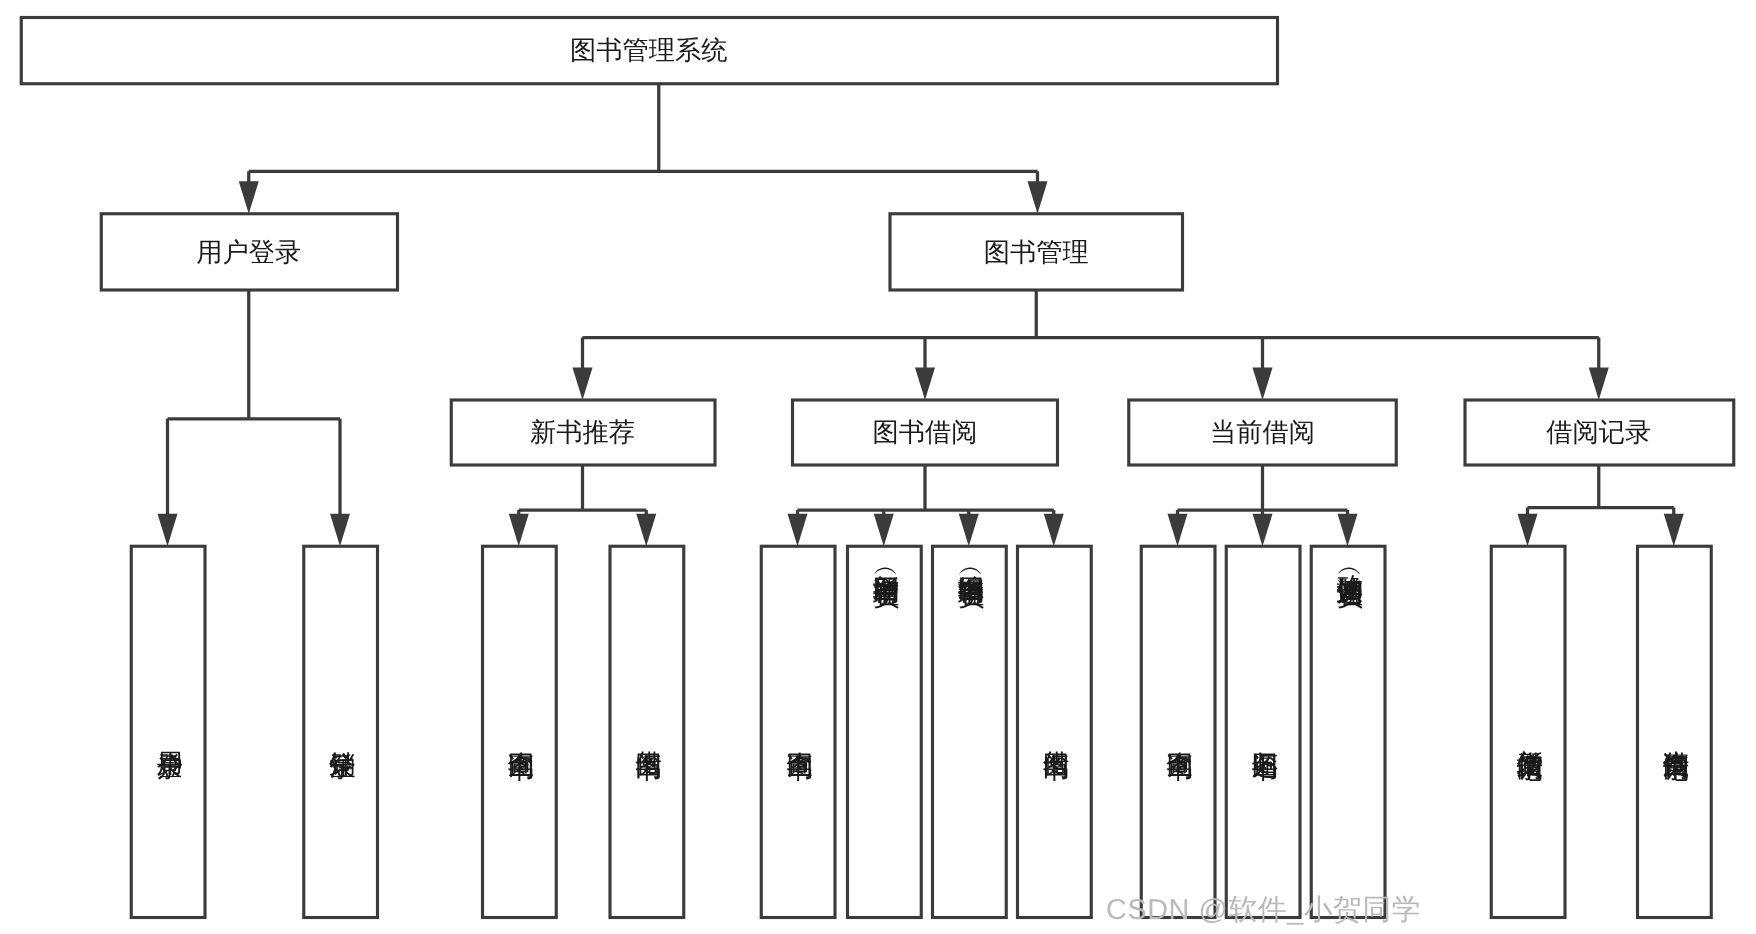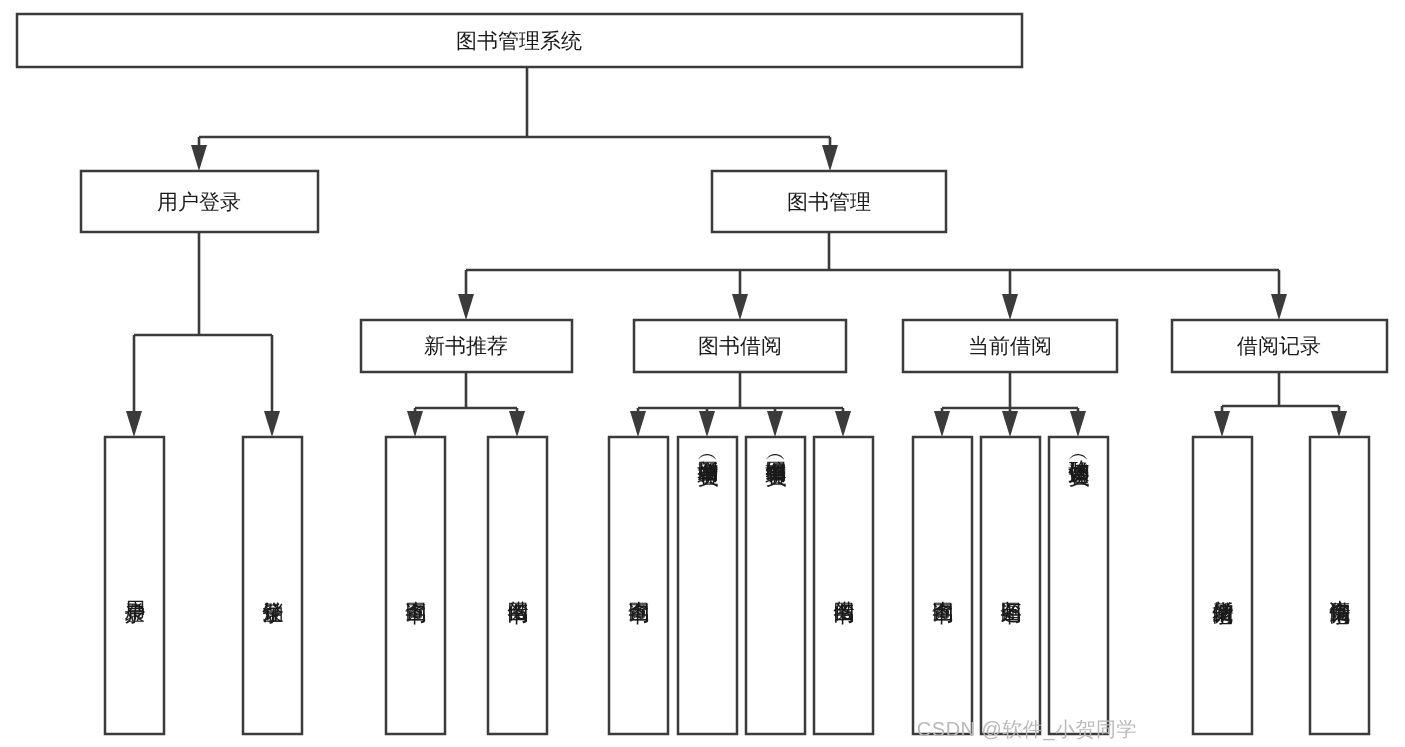--- a/index.html
+++ b/index.html
@@ -74,21 +74,21 @@
     line-height: 1.28;
     color: #1a1a1a;
     letter-spacing: 1px;
     white-space: nowrap;
   }
   #watermark {
     position: absolute;
     right: 8px;
     bottom: 4px;
     font-family: "Liberation Sans", "DejaVu Sans", sans-serif;
-    font-size: 20px;
+    font-size: 23px;
     color: #b9b9b9;
     letter-spacing: 0.5px;
     white-space: nowrap;
   }
 </style>
 </head>
 <body>
 
 <div id="diagram-root">
 

